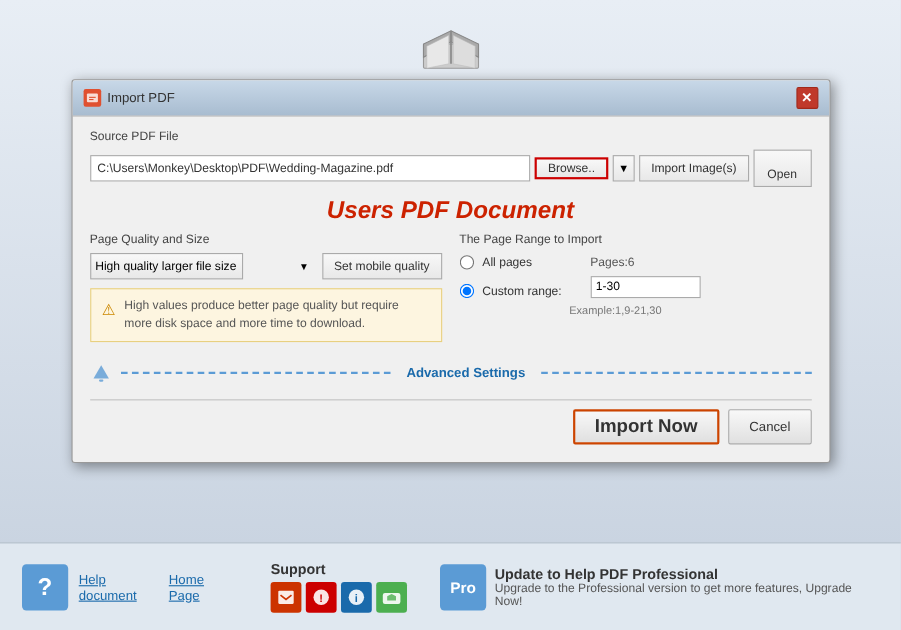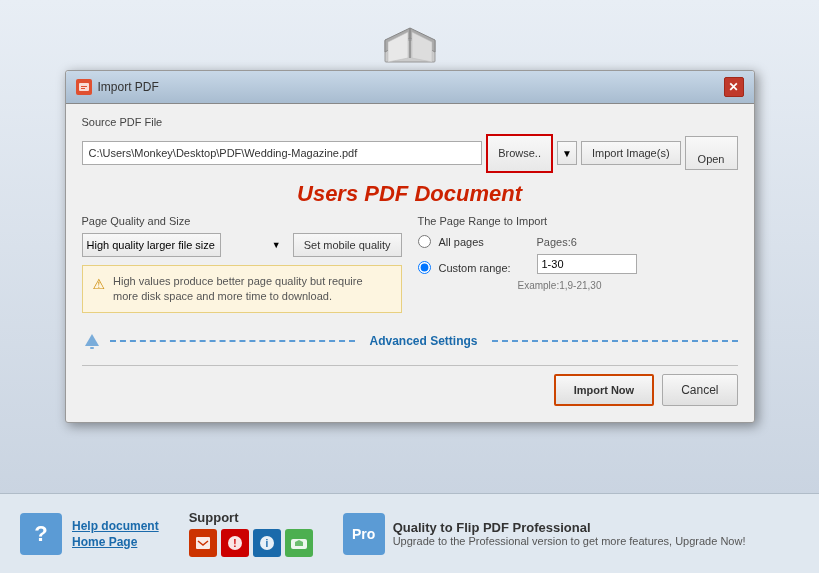--- a/index.html
+++ b/index.html
@@ -78,23 +78,22 @@
       display: flex;
       align-items: center;
       justify-content: center;
       font-size: 22px;
       color: white;
       font-weight: bold;
     }
 
     .bottom-links {
       display: flex;
-      flex-direction: column;
+      flex-direction: row;
       gap: 2px;
-      font-weight: bold;
     }
 
     .bottom-link {
       color: #1a6aab;
       text-decoration: underline;
       cursor: pointer;
       font-size: 12px;
     }
 
     .support-section {
@@ -250,21 +249,21 @@
       flex: 1;
       height: 24px;
       border: 1px solid #aaa;
       background: white;
       padding: 2px 6px;
       font-size: 11px;
       color: #333;
     }
 
     .browse-btn {
-      height: 39px;
+      height: 20px;
       padding: 0 10px;
       border: 2px solid #cc0000;
       background: linear-gradient(to bottom, #f8f8f8, #e8e8e8);
       cursor: pointer;
       font-size: 11px;
       color: #333;
     }
 
     .dropdown-arrow-btn {
       height: 24px;
@@ -469,21 +468,21 @@
       gap: 8px;
       margin-top: 4px;
     }
 
     .import-now-btn {
       height: 32px;
       padding: 0 18px;
       background: linear-gradient(to bottom, #f8f8f8, #e0e0e0);
       border: 2px solid #cc4400;
       cursor: pointer;
-      font-size: 11px;
+      font-size: 17px;
       font-weight: bold;
       color: #333;
       border-radius: 2px;
     }
 
     .cancel-btn {
       height: 32px;
       padding: 0 18px;
       background: linear-gradient(to bottom, #f8f8f8, #e0e0e0);
       border: 1px solid #aaa;
@@ -655,20 +654,20 @@
           </svg>
         </div>
       </div>
     </div>
 
     <div class="update-section">
       <div class="pro-badge">
         <span>Pro</span>
       </div>
       <div class="update-text">
-        <span class="update-title">Quality to Flip PDF Professional</span>
+        <span class="update-title">Update to Help PDF Professional</span>
         <span class="update-desc">Upgrade to the Professional version to get more features, Upgrade Now!</span>
       </div>
     </div>
 
   </div>
 
 </div>
 
 </body></html>

